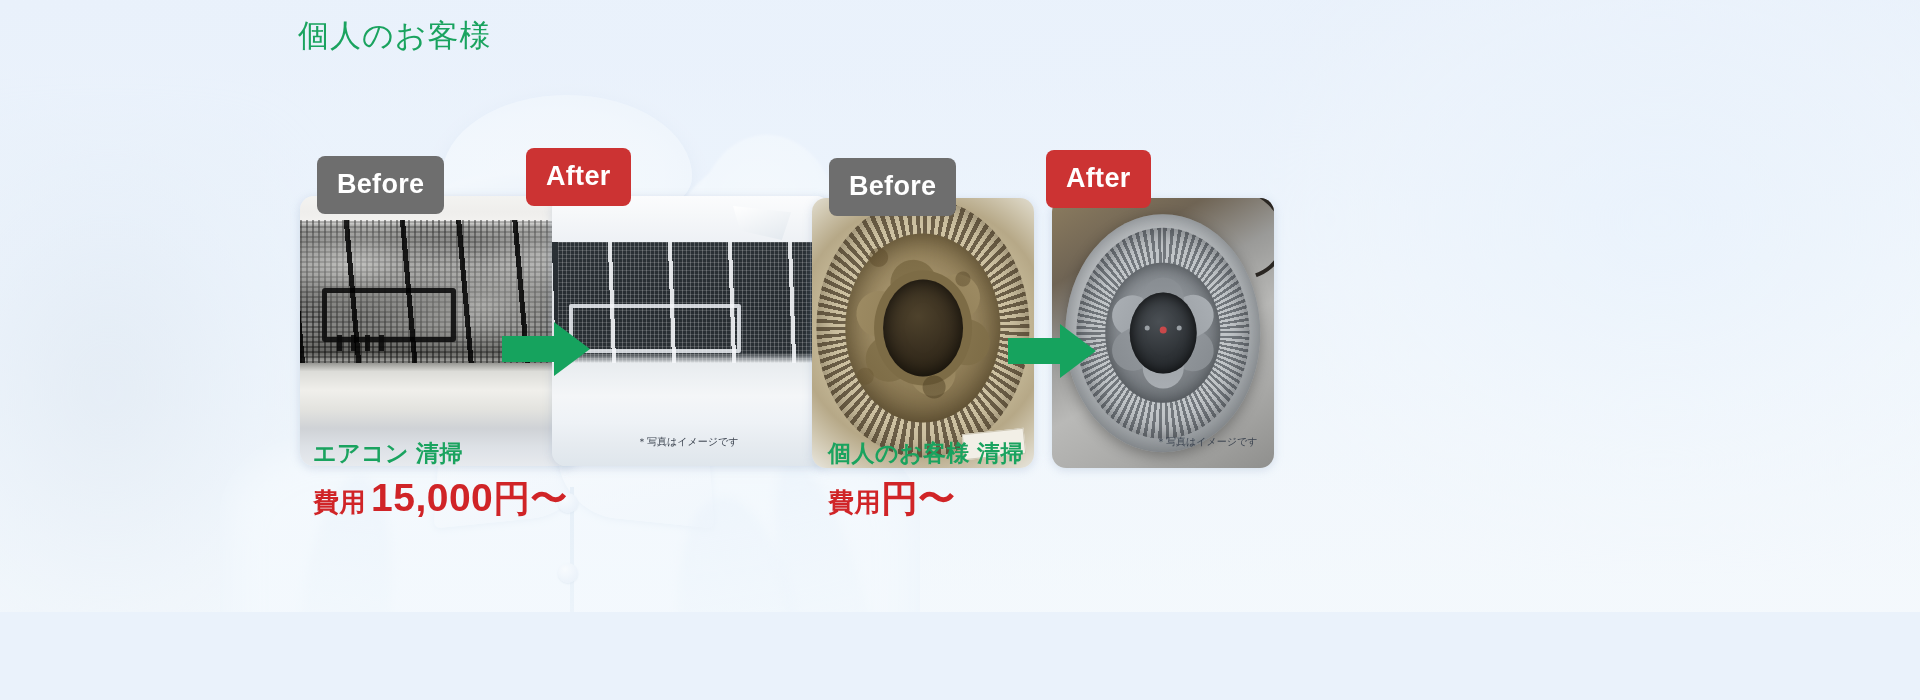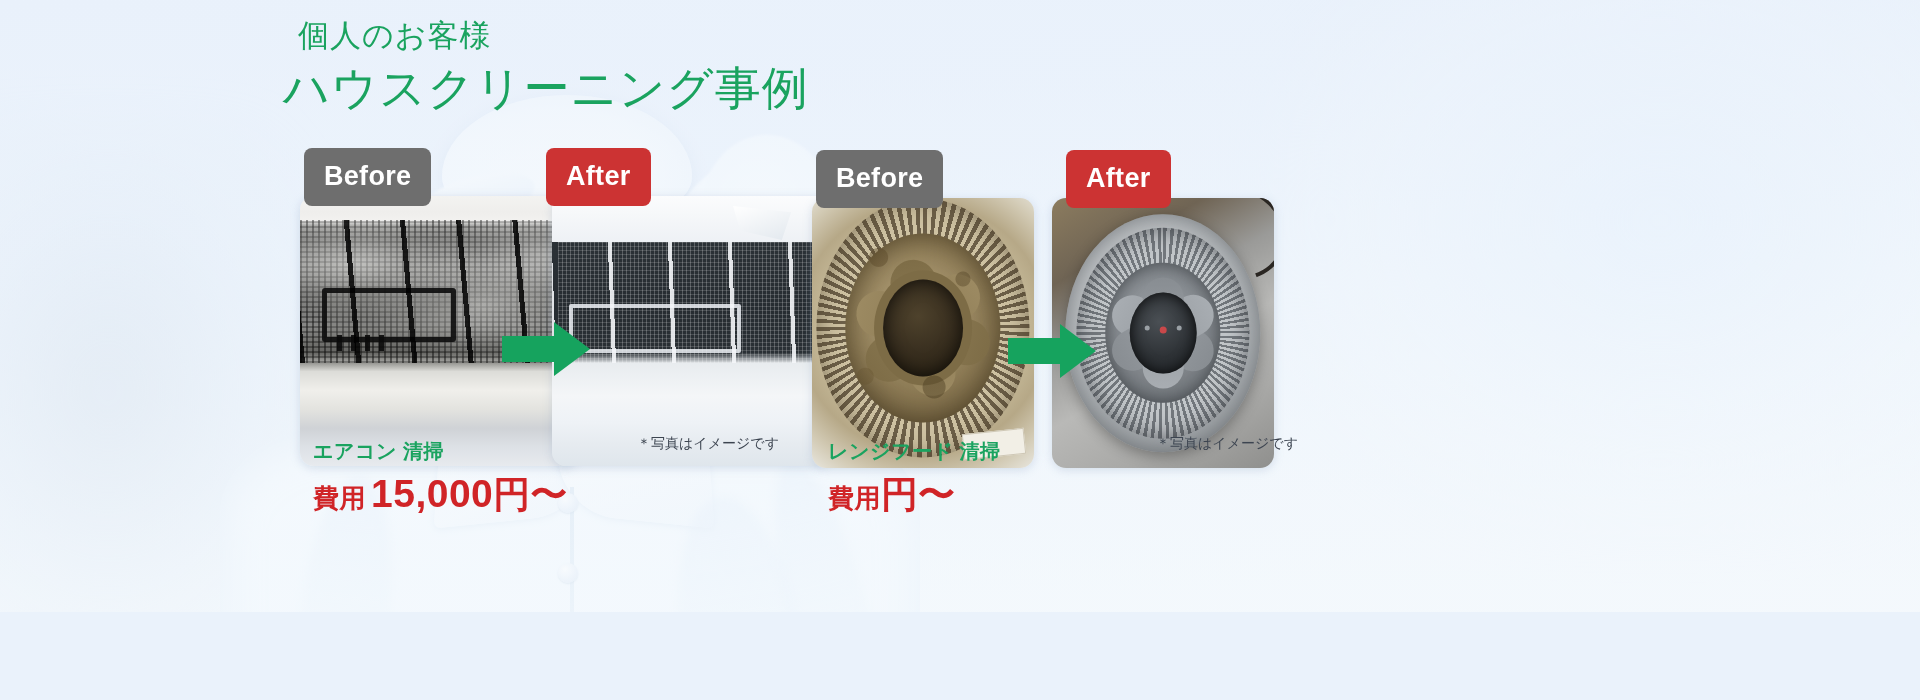--- a/index.html
+++ b/index.html
@@ -434,22 +434,22 @@
     top: 0;
     z-index: 7;
     color: #ffffff;
     font-weight: bold;
     font-size: 27px;
     line-height: 1;
     padding: 15px 20px 16px;
     border-radius: 8px;
     letter-spacing: 0.3px;
   }
-  .badge.before { background: #6e6e6e; left: 4px; }
-  .badge.after  { background: #cc3333; left: 226px; margin-left: 20px; }
+  .badge.before { background: #6e6e6e; left: 17px; margin-top: 8px; }
+  .badge.after  { background: #cc3333; left: 226px; }
   .case-2 .badge.after { left: 234px; }
 
   
   .arrow {
     position: absolute;
     left: 202px;
     top: 172px;
     width: 88px;
     height: 58px;
     z-index: 8;
@@ -459,41 +459,41 @@
   
   .caption {
     position: absolute;
     z-index: 9;
     white-space: nowrap;
   }
   .caption.cap-1 { left: 313px; top: 438px; }
   .caption.cap-2 { left: 828px; top: 438px; }
 
   .service {
-    font-size: 20px;
+    font-size: 23px;
     font-weight: bold;
     color: #1aa35f;
     line-height: 1.35;
     letter-spacing: 0.5px;
   }
   .price-row {
     display: flex;
     align-items: baseline;
     color: #d02427;
     font-weight: bold;
     margin-top: 5px;
   }
   .price-prefix { font-size: 26px; letter-spacing: 0.5px; }
   .price-amount { font-size: 39px; letter-spacing: 0.5px; margin-left: 5px; }
   .price-yen    { font-size: 37px; letter-spacing: 0; }
 
   .note {
     position: absolute;
     z-index: 9;
-    font-size: 14px;
+    font-size: 10px;
     color: #3c4450;
     white-space: nowrap;
   }
   .note.note-1 { left: 637px; top: 435px; }
   .note.note-2 { left: 1156px; top: 435px; }
 </style>
 </head>
 <body>
 
 <div class="stage">
@@ -514,21 +514,20 @@
     <div class="btn b2"></div>
     <div class="btn b3"></div>
     <div class="fold f1"></div>
     <div class="fold f2"></div>
     <div class="fold f3"></div>
   </div>
   <div class="veil"></div>
 
   <div class="heading">
     <div class="eyebrow">個人のお客様</div>
-    <div class="title">ハウスクリーニング事例</div>
   </div>
 
   <div class="case case-1">
     <div class="pair">
 
       <div class="photo left">
         <div class="inner ac-dirty">
           <div class="dust"></div>
           <div class="grille"></div>
         </div>
@@ -591,21 +590,21 @@
   <div class="caption cap-1">
     <div class="service">エアコン 清掃</div>
     <div class="price-row">
       <span class="price-prefix">費用</span>
       <span class="price-amount">15,000</span>
       <span class="price-yen">円〜</span>
     </div>
   </div>
 
   <div class="caption cap-2">
-    <div class="service">レンジフード 清掃</div>
+    <div class="service">個人のお客様 清掃</div>
     <div class="price-row">
       <span class="price-prefix">費用</span>
       <span class="price-yen">円〜</span>
     </div>
   </div>
 
   <div class="note note-1">＊写真はイメージです</div>
   <div class="note note-2">＊写真はイメージです</div>
 
 </div>

